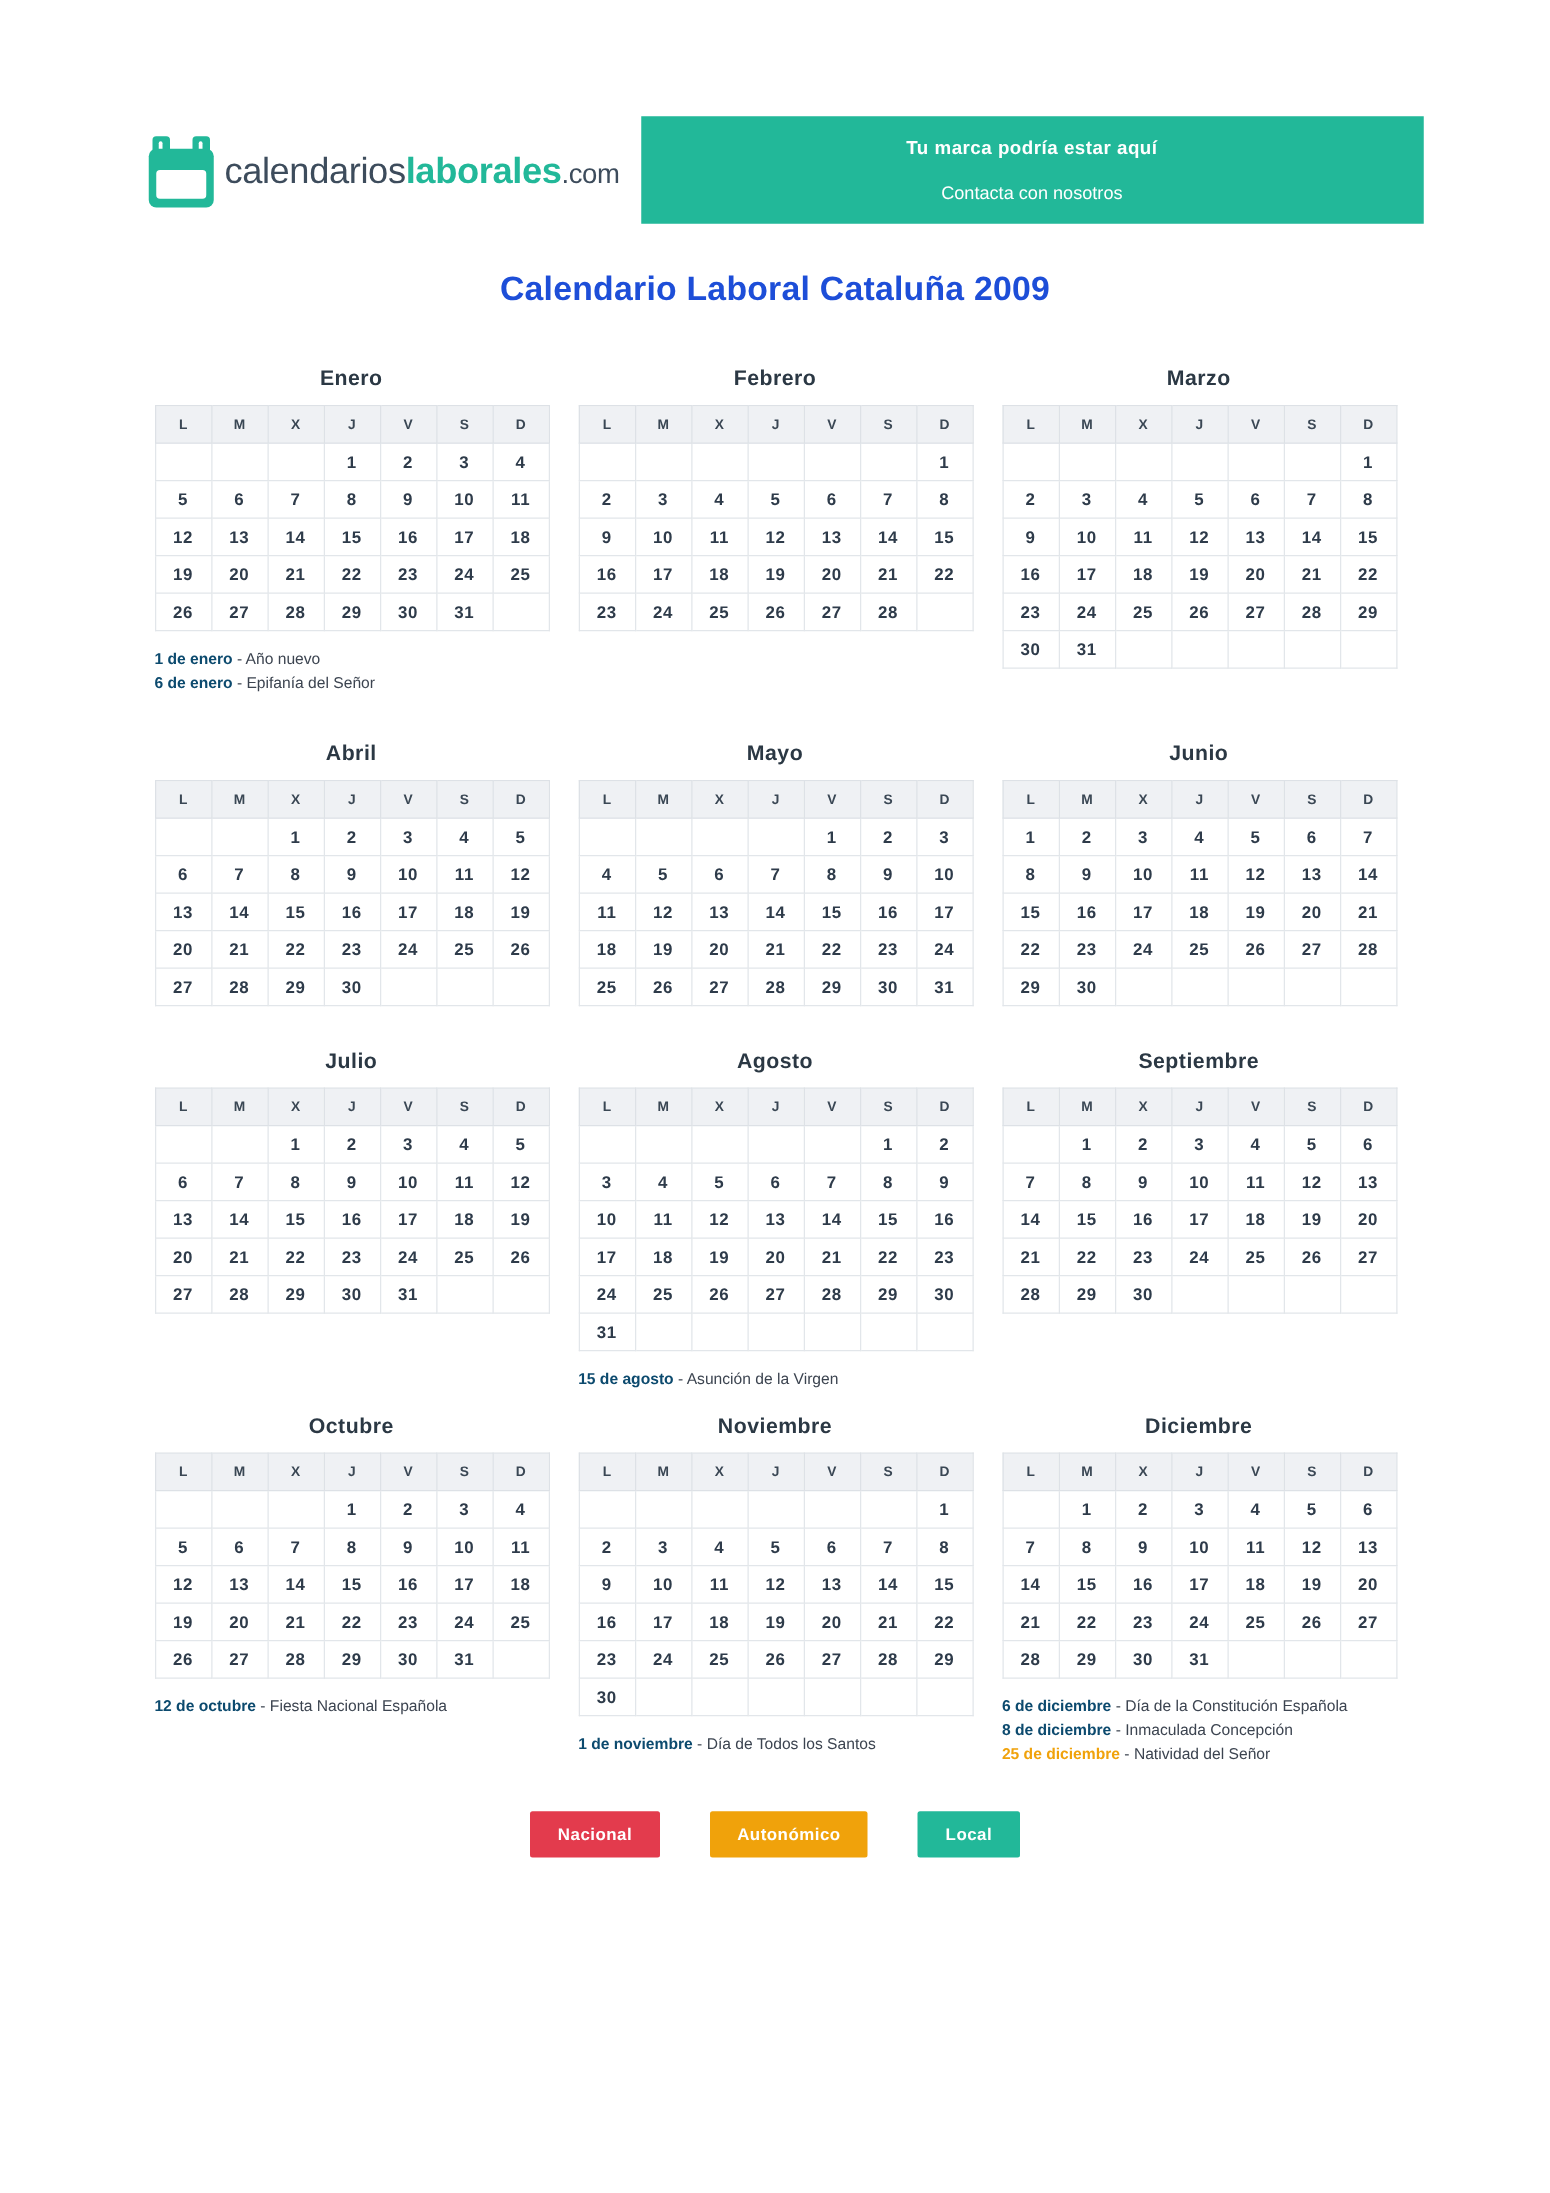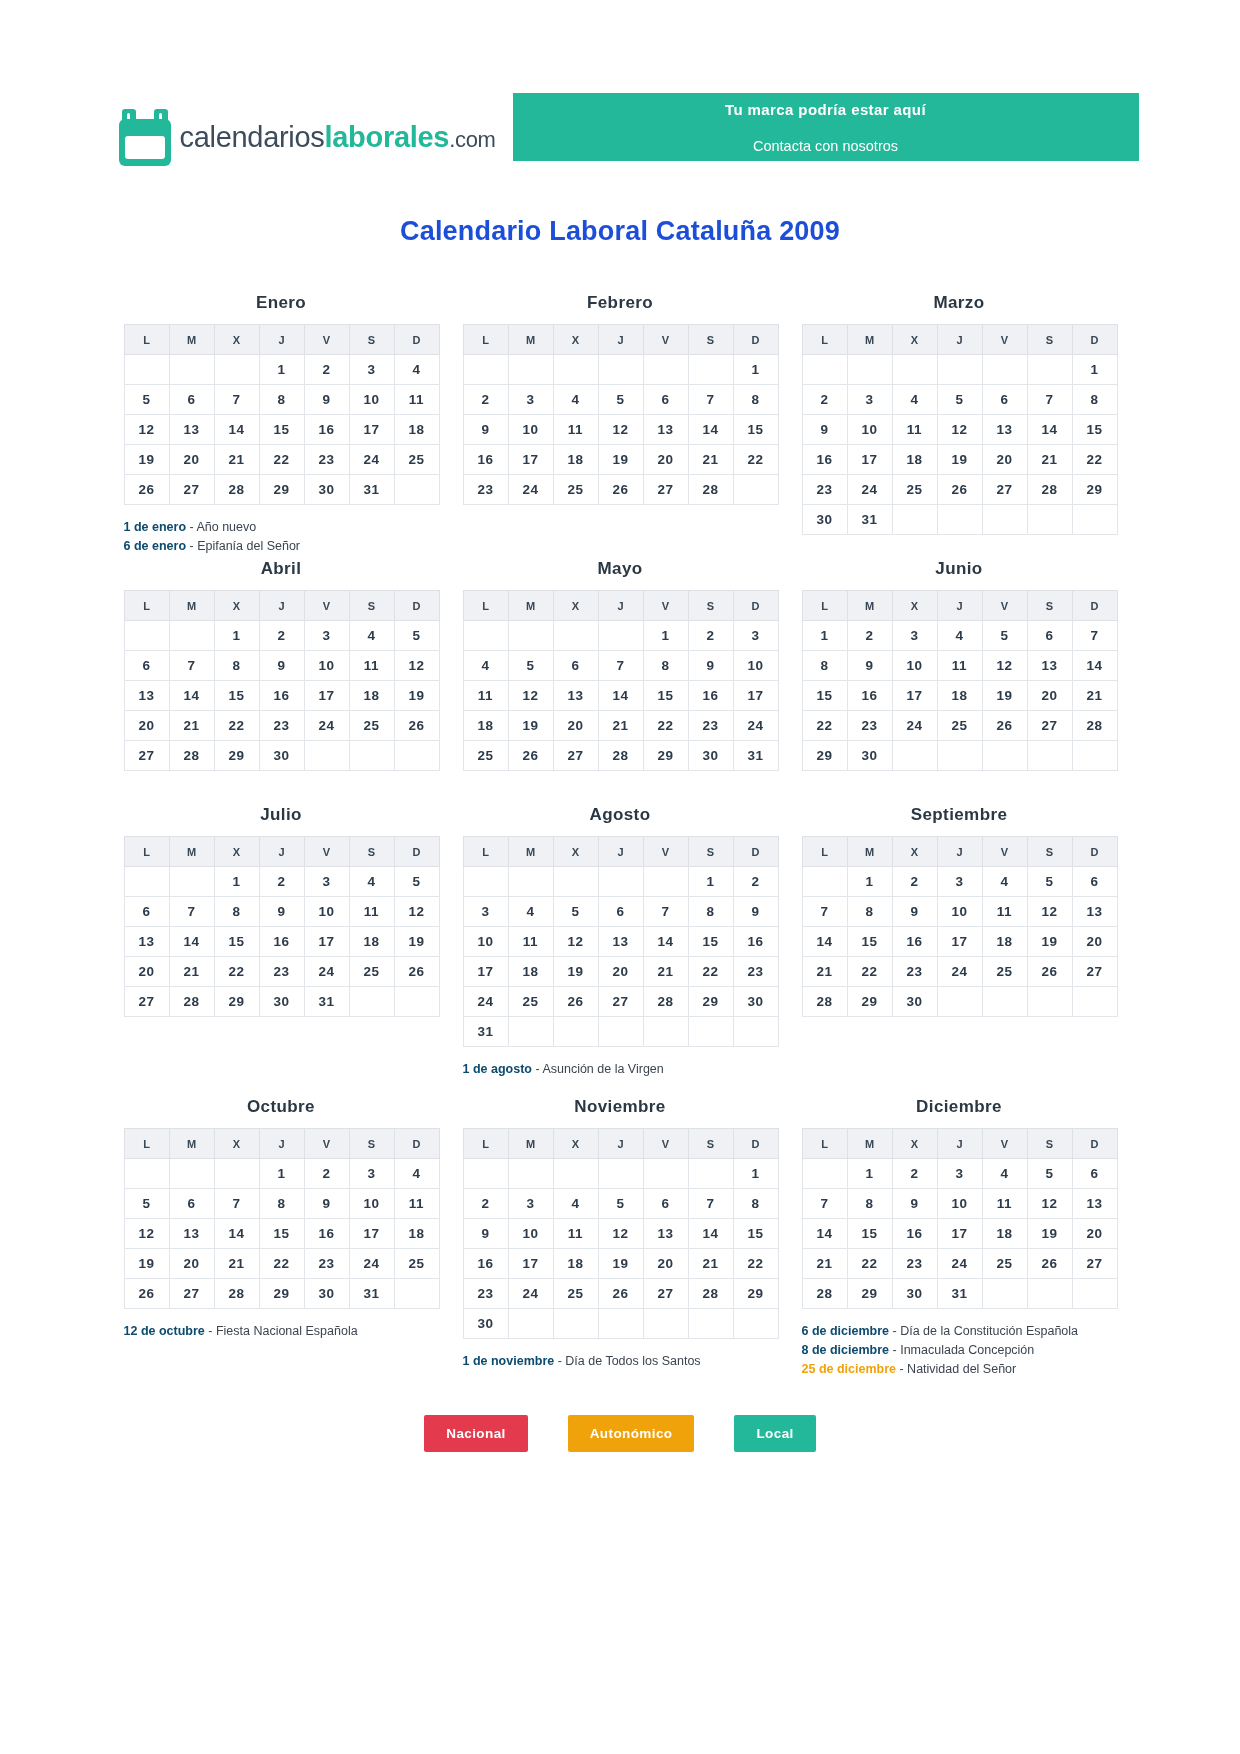--- a/index.html
+++ b/index.html
@@ -18,36 +18,36 @@
   .cal-icon { position: relative; width: 52px; height: 57px; margin-right: 9px; }
   .cal-icon .tab { position: absolute; top: 0; width: 14px; height: 20px; background: #22b899; border-radius: 3px; }
   .cal-icon .tab.l { left: 3px; } .cal-icon .tab.r { right: 3px; }
   .cal-icon .tab::after { content: ""; position: absolute; left: 5px; top: 4px; width: 3px; height: 9px; background: #fff; border-radius: 2px; }
   .cal-icon .cbody { position: absolute; top: 10px; left: 0; width: 52px; height: 47px; background: #22b899; border-radius: 6px; }
   .cal-icon .win { position: absolute; top: 27px; left: 6px; width: 40px; height: 23px; background: #fff; border-radius: 3px; }
   .wordmark { font-size: 29px; letter-spacing: -0.3px; color: #3d4c5c; }
   .wordmark .accent { color: #22b899; font-weight: 700; }
   .wordmark .tld { font-size: 22px; }
   .banner {
-    position: absolute; left: 389px; top: 0; width: 626px; height: 68px;
+    position: absolute; left: 389px; top: 0; width: 626px; height: 86px;
     background: #22b899; color: #ffffff; text-align: center;
     display: flex; flex-direction: column; justify-content: center; gap: 20px;
   }
   .banner .b1 { font-weight: 700; font-size: 15px; letter-spacing: .4px; }
   .banner .b2 { font-size: 14.5px; cursor: pointer; }
 
   
   h1.page-title {
     margin: 28px 0 0 0; text-align: center;
     font-size: 27px; line-height: 36px; font-weight: 700; color: #1d4ed8; letter-spacing: .2px;
   }
 
   
   .cal-row { display: grid; grid-template-columns: repeat(3, 315px); column-gap: 24px; align-items: start; }
-  .r0 { margin-top: 43px; } .r1 { margin-top: 2px; } .r2 { margin-top: 33px; } .r3 { margin-top: 17px; }
+  .r0 { margin-top: 43px; } .r1 { margin-top: 36px; } .r2 { margin-top: 33px; } .r3 { margin-top: 17px; }
 
   .month-title {
     height: 22px; line-height: 22px; margin-bottom: 10px; text-align: center;
     font-size: 17px; font-weight: 600; color: #2b3844; letter-spacing: .4px;
   }
   table.cal { border-collapse: collapse; width: 315px; table-layout: fixed; }
   table.cal th {
     width: 45px; height: 30px; background: #eff1f4; border: 1px solid #dde1e6;
     font-size: 11px; font-weight: 700; color: #3a4754; text-align: center; padding: 0;
   }
@@ -623,21 +623,21 @@
                 <td class="day empty"></td>
                 <td class="day empty"></td>
                 <td class="day empty"></td>
                 <td class="day empty"></td>
                 <td class="day empty"></td>
                 <td class="day empty"></td>
               </tr>
             </tbody>
           </table>
           <div class="notes">
-            <div class="note"><span class="nd c-nacional">1 de agosto</span><span> - </span><span class="nt">Asunción de la Virgen</span></div>
+            <div class="note"><span class="nd c-nacional">15 de agosto</span><span> - </span><span class="nt">Asunción de la Virgen</span></div>
           </div>
         </div>
         <div class="month">
           <div class="month-title">Septiembre</div>
           <table class="cal">
             <thead>
               <tr>
                 <th>L</th>
                 <th>M</th>
                 <th>X</th>

